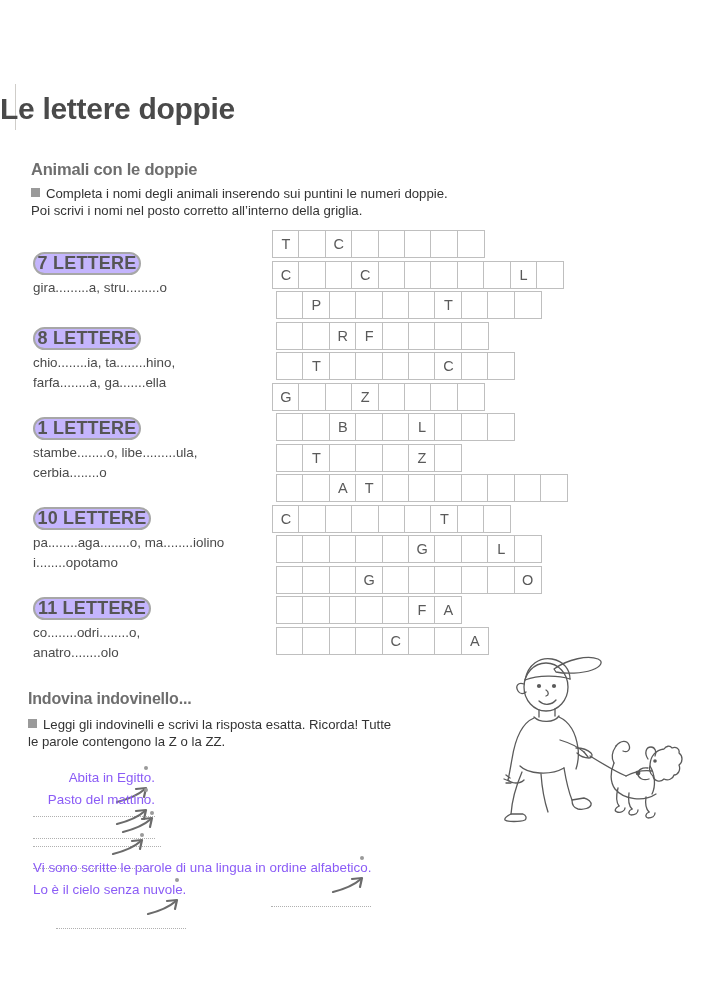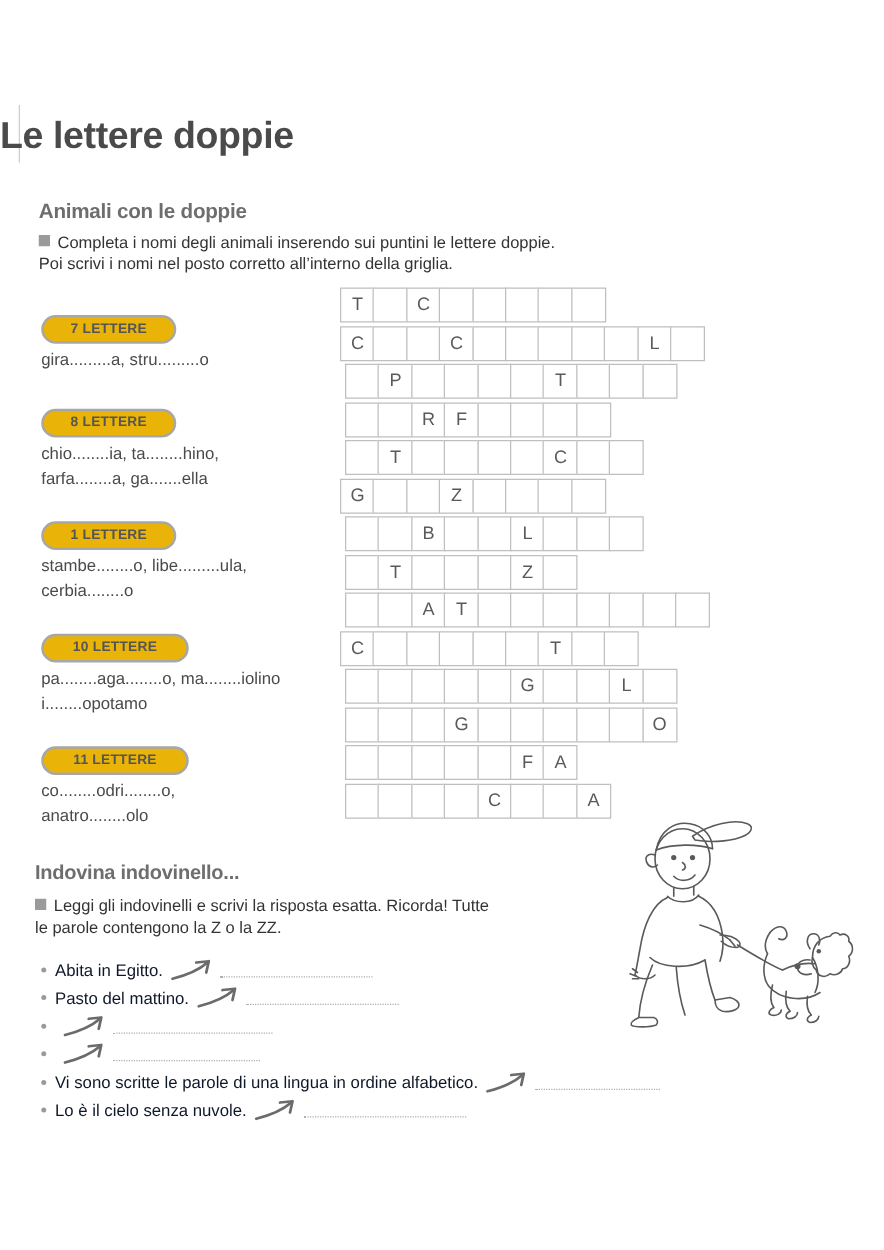--- a/index.html
+++ b/index.html
@@ -68,22 +68,22 @@
     margin-right: 6px;
     vertical-align: 1px;
   }
   .instr .l2 { display: block; }
 
   
   .pill {
     position: absolute;
     border: 2.2px solid #a7a7a7;
     border-radius: 14px;
-    background: #eab308;
-    font-size: 11px;
+    background: #c4b5fd;
+    font-size: 18px;
     font-weight: bold;
     color: #555555;
     text-align: center;
     line-height: 19px;
     height: 19px;
     letter-spacing: 0.2px;
   }
   .clue-text {
     position: absolute;
     font-size: 13.4px;
@@ -124,24 +124,25 @@
     display: flex;
     align-items: center;
     justify-content: center;
     font-family: "Liberation Sans", sans-serif;
   }
 
   
   .riddle {
     position: absolute;
     display: flex;
-    align-items: center;
+    align-items: flex-end;
     font-size: 13.4px;
-    color: #0f172a;
+    color: #8b5cf6;
     white-space: nowrap;
+    flex-direction: column;
   }
   .riddle .bullet {
     width: 4px;
     height: 4px;
     border-radius: 50%;
     background: #9a9a9a;
     margin-right: 7px;
     flex: 0 0 auto;
   }
   .riddle .arrow {
@@ -165,21 +166,21 @@
 </head>
 <body>
 
 <div class="scan-edge"></div>
 
 <div class="page-title">Le lettere doppie</div>
 
 <div class="sec-heading" id="sec-animali">Animali con le doppie</div>
 
 <div class="instr" id="instr-1">
-  <span class="sq"></span><span>Completa i nomi degli animali inserendo sui puntini le lettere doppie.</span>
+  <span class="sq"></span><span>Completa i nomi degli animali inserendo sui puntini le numeri doppie.</span>
   <span class="l2">Poi scrivi i nomi nel posto corretto all’interno della griglia.</span>
 </div>
 
 <div class="pill" id="pill-7">7 LETTERE</div>
 <div class="clue-text" id="clue-7">
   <span>gira.........a, stru.........o</span>
 </div>
 
 <div class="pill" id="pill-8">8 LETTERE</div>
 <div class="clue-text" id="clue-8">

